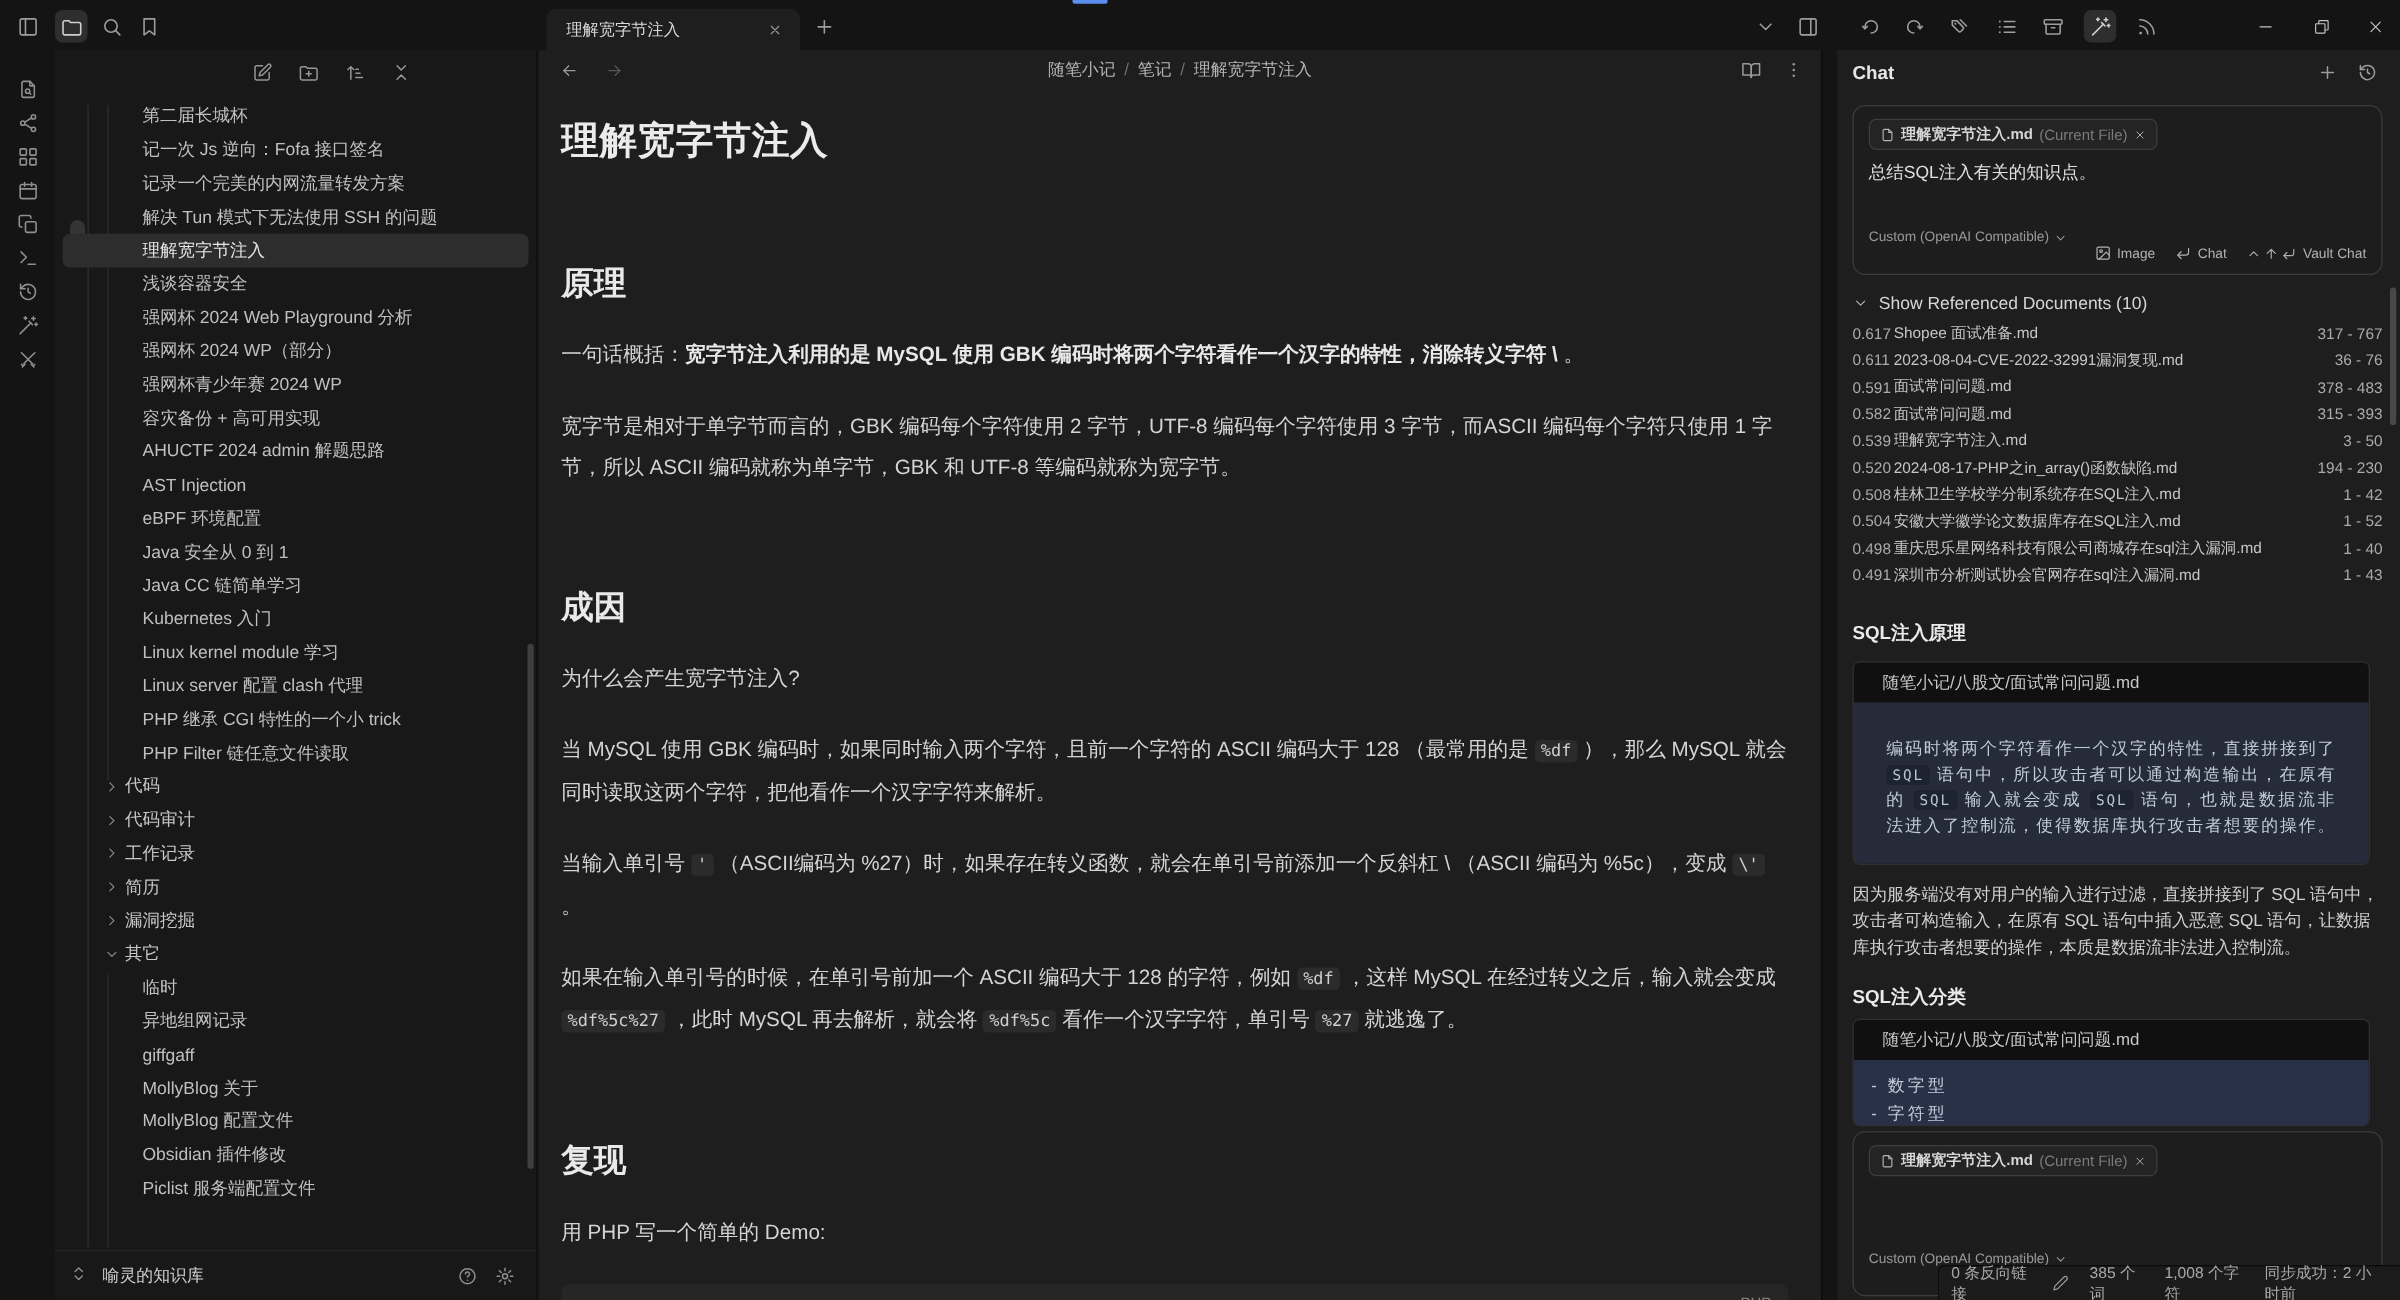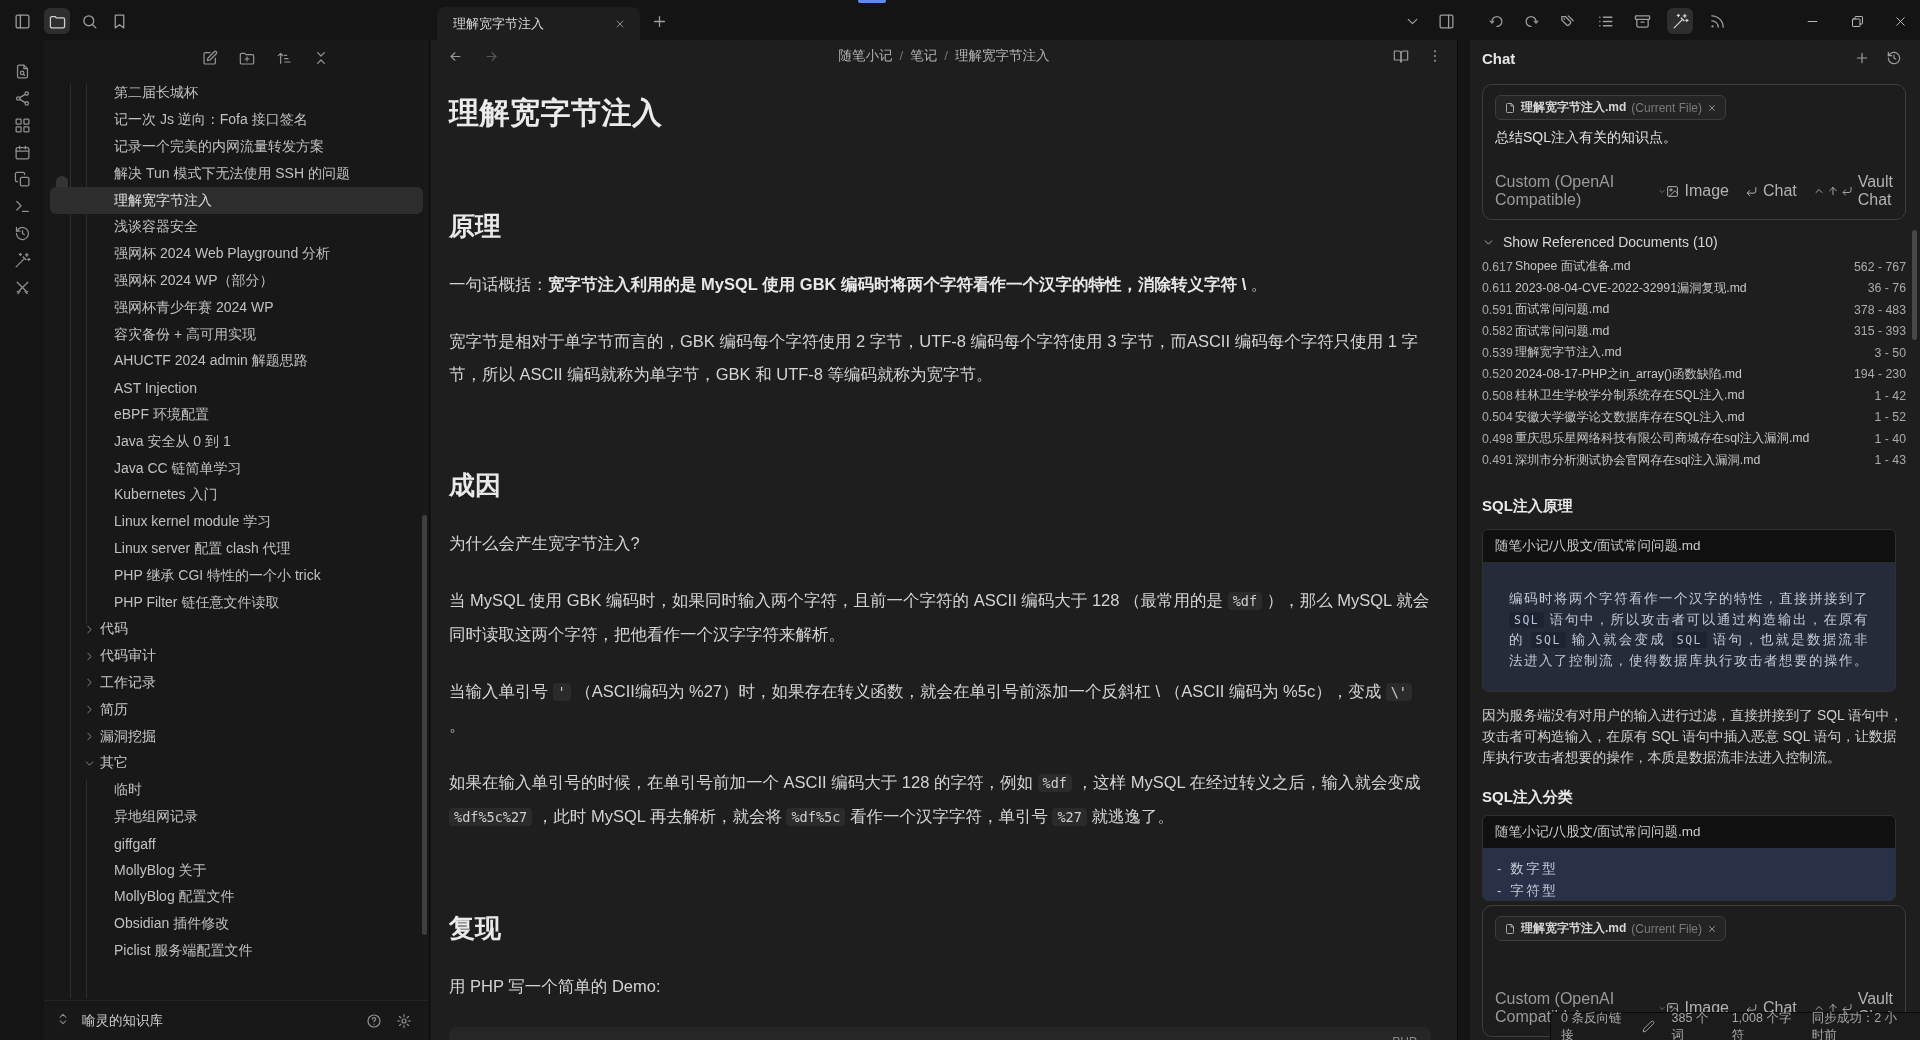--- a/index.html
+++ b/index.html
@@ -89,38 +89,38 @@
   .input-card.top { margin-top:12px; height:136px; }
   .input-card.bottom { height:132px; margin-top:4px; }
   .chip-row { display:flex; }
   .chip { display:inline-flex; align-items:center; gap:5px; border:1px solid #3d3d3d; background:#242424;
     border-radius:6px; padding:3px 8px; font-size:12px; color:#d6d6d6; }
   .chip svg { width:12px; height:12px; color:#b5b5b5; }
   .chip .chip-suffix { color:#7a7a7a; }
   .chip .chip-x { color:#9a9a9a; display:flex; cursor:pointer; }
   .chip .chip-x svg { width:10px; height:10px; }
   .user-msg { margin-top:9px; font-size:14px; color:#e0e0e0; }
-  .card-footer { margin-top:auto; display:flex; align-items:flex-start; font-size:16px; color:#9a9a9a; }
+  .card-footer { margin-top:auto; display:flex; align-items:flex-start; font-size:11px; color:#9a9a9a;flex-direction:column; }
   .model-select { display:flex; align-items:center; gap:4px; cursor:pointer; }
   .model-select svg { width:11px; height:11px; }
   .footer-actions { margin-left:auto; display:flex; align-items:center; gap:16px; color:#b2b2b2; }
   .fa-item { display:flex; align-items:center; gap:5px; cursor:pointer; }
   .fa-item svg { width:13px; height:13px; }
   .fa-keys { display:flex; align-items:center; gap:2px; }
   .fa-keys svg { width:12px; height:12px; }
   .refdocs-toggle { margin-top:14px; display:flex; align-items:center; gap:8px; font-size:14px; color:#d6d6d6; cursor:pointer; }
   .refdocs-toggle svg { width:13px; height:13px; color:#b0b0b0; }
   .refdocs { margin-top:6px; }
   .doc-row { display:flex; align-items:center; height:21.5px; font-size:12.3px; white-space:nowrap; cursor:pointer; }
   .doc-score { width:33px; color:#ababab; flex:none; }
   .doc-name { color:#c6c6c6; overflow:hidden; text-overflow:ellipsis; flex:1; padding-right:8px; }
   .doc-pages { color:#ababab; flex:none; }
   .chat-h { margin-top:26px; font-size:15px; font-weight:bold; color:#eaeaea; }
   .quote-card { margin-top:13px; margin-right:10px; border:1px solid #303030; border-radius:6px; overflow:hidden; }
-  .quote-head { background:#101010; padding:7px 12px; font-size:13.5px; color:#c9c9c9; }
+  .quote-head { background:#101010; padding:7px 23px; font-size:13.5px; color:#c9c9c9; }
   .quote-body { background:#252b38; padding:27px 26px 20px; font-size:13.5px; line-height:20.5px;
     color:#c3cad8; text-align:justify; letter-spacing:1.5px; }
   .quote-body .q-code { background:#1d2330; color:#b9c4d8; font-size:0.85em; }
   .quote-card.sel .quote-body { background:#283147; padding:10px 14px 12px; height:52px; }
   .quote-li { letter-spacing:2.5px; line-height:21.5px; }
   .chat-p { margin-top:13px; font-size:13.8px; line-height:21px; color:#cfcfcf; }
 
   
   .status-bar { position:absolute; right:0; bottom:0; left:1550px; height:28px; background:#1b1b1b;
     border-top:1px solid #0a0a0a; border-left:1px solid #0a0a0a; border-radius:6px 0 0 0;
@@ -717,21 +717,21 @@
         <path d="M6 9l6 6 6-6"></path>
       </svg>
     <span>Show Referenced Documents (10)</span>
   </div>
 
   <div class="refdocs">
 
       <div class="doc-row">
         <span class="doc-score">0.617</span>
         <span class="doc-name">Shopee 面试准备.md</span>
-        <span class="doc-pages">562 - 767</span>
+        <span class="doc-pages">317 - 767</span>
       </div>
 
       <div class="doc-row">
         <span class="doc-score">0.611</span>
         <span class="doc-name">2023-08-04-CVE-2022-32991漏洞复现.md</span>
         <span class="doc-pages">36 - 76</span>
       </div>
 
       <div class="doc-row">
         <span class="doc-score">0.591</span>

